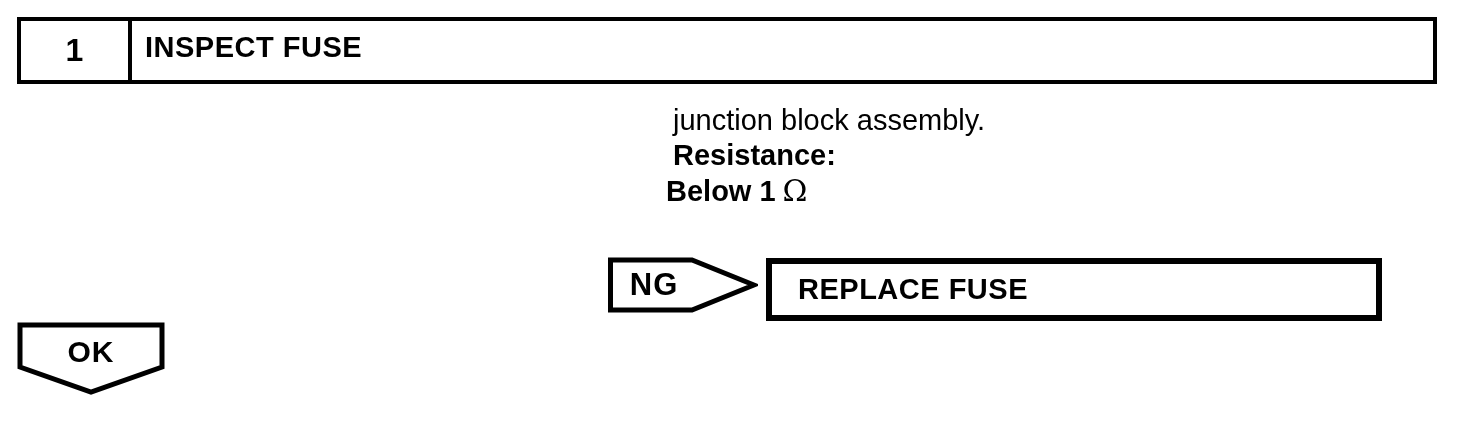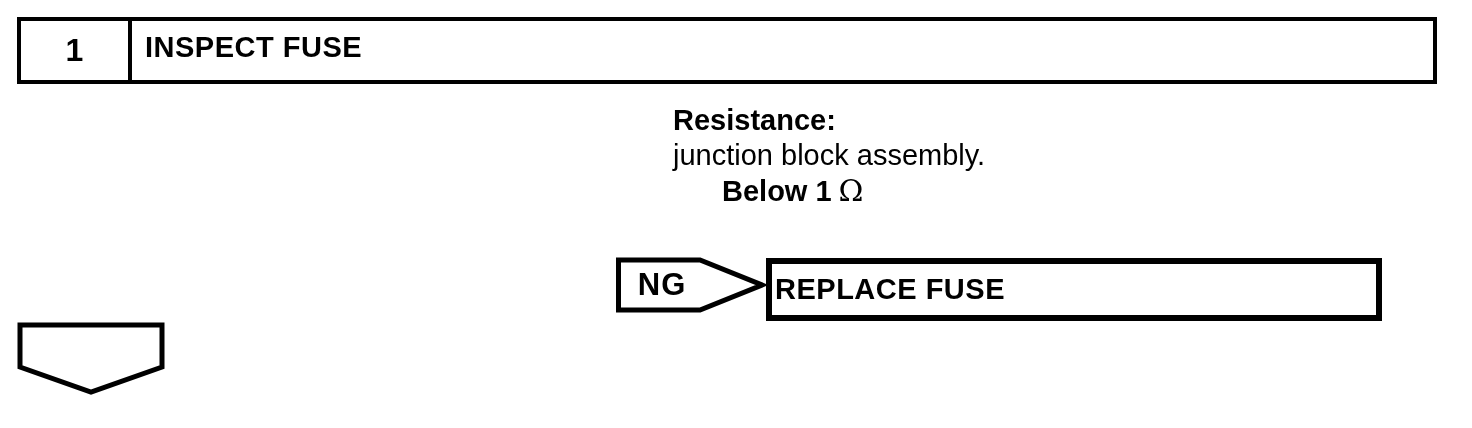--- a/index.html
+++ b/index.html
@@ -57,36 +57,35 @@
     font-size: 29px;
     line-height: 35px;
     white-space: nowrap;
   }
   .proc-row { display: block; }
   .proc-marker {
     display: inline-block;
     width: 65px;
   }
   .indent-1 { margin-left: 65px; }
-  .indent-2 { margin-left: 114px; }
+  .indent-2 { margin-left: 58px; }
   .bold { font-weight: bold; }
   .omega {
     font-family: "DejaVu Serif", serif;
     font-weight: normal;
     font-size: 30px;
     margin-left: 7px;
   }
 
   
   .ng-shape {
     left: 608px;
     top: 257px;
     width: 150px;
     height: 56px;
-    margin-left: 8px;
   }
   .ng-shape svg { display: block; }
   .ng-label {
     position: absolute;
     left: 0;
     top: 0;
     width: 92px;
     height: 56px;
     display: flex;
     align-items: center;
@@ -97,21 +96,21 @@
   }
   .ng-action-box {
     left: 766px;
     top: 258px;
     width: 616px;
     height: 63px;
     border: 6px solid #000;
     box-sizing: border-box;
     display: flex;
     align-items: center;
-    padding-left: 3px;
+    padding-left: 26px;
     font-weight: bold;
     font-size: 29px;
     letter-spacing: 0.5px;
     background: #fff;
   }
 
   
   .ok-shape {
     left: 17px;
     top: 322px;
@@ -135,35 +134,36 @@
 </style>
 </head>
 <body style="background: rgb(255, 255, 255); color: rgb(0, 0, 0);">
 
 <div class="abs step-header">
   <div class="step-number-cell">1</div>
   <div class="step-title-cell">INSPECT FUSE</div>
 </div>
 
 <div class="abs procedure">
+  <div class="proc-row indent-1">junction block assembly.</div>
   <div class="proc-row indent-1 bold">Resistance:</div>
-  <div class="proc-row indent-1">junction block assembly.</div>
   <div class="proc-row indent-2 bold">
     <span>Below 1</span><span class="omega">Ω</span>
   </div>
 </div>
 
 <div class="abs ng-shape">
   <svg width="150" height="56" viewBox="0 0 150 56">
     <polygon points="2.5,3 84,3 146,28 84,53 2.5,53" fill="#ffffff" stroke="#000000" stroke-width="5"></polygon>
   </svg>
   <div class="ng-label">NG</div>
 </div>
 
 <div class="abs ng-action-box">
   <span>REPLACE FUSE</span>
 </div>
 
 <div class="abs ok-shape">
   <svg width="148" height="74" viewBox="0 0 148 74">
     <polygon points="3,3 145,3 145,45 74,70 3,45" fill="#ffffff" stroke="#000000" stroke-width="5"></polygon>
   </svg>
+  <div class="ok-label">OK</div>
 </div>
 
 </body></html>

